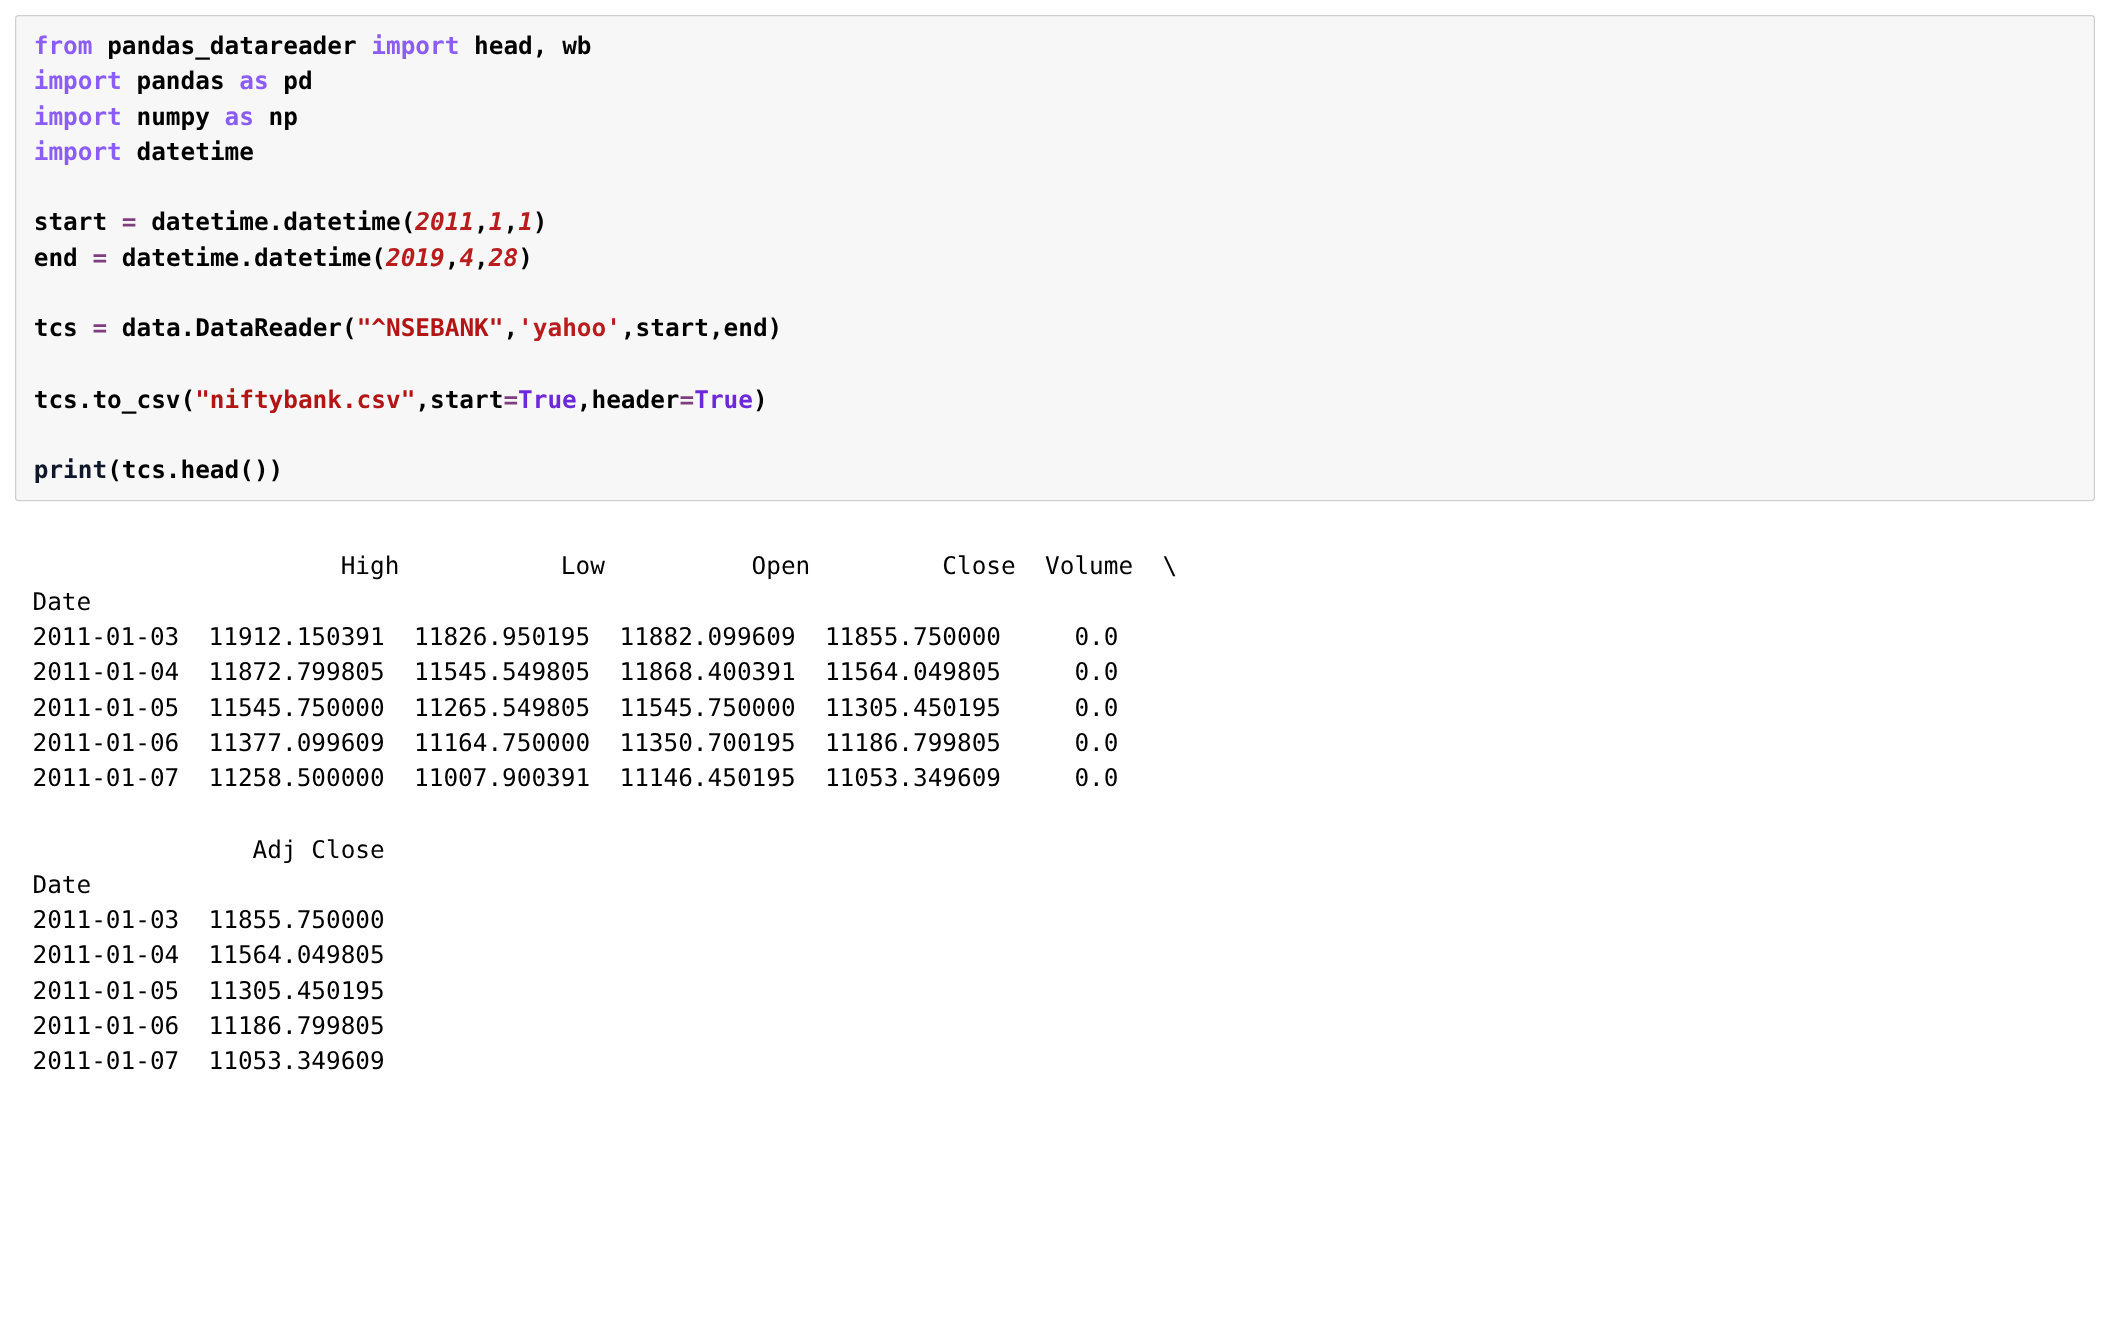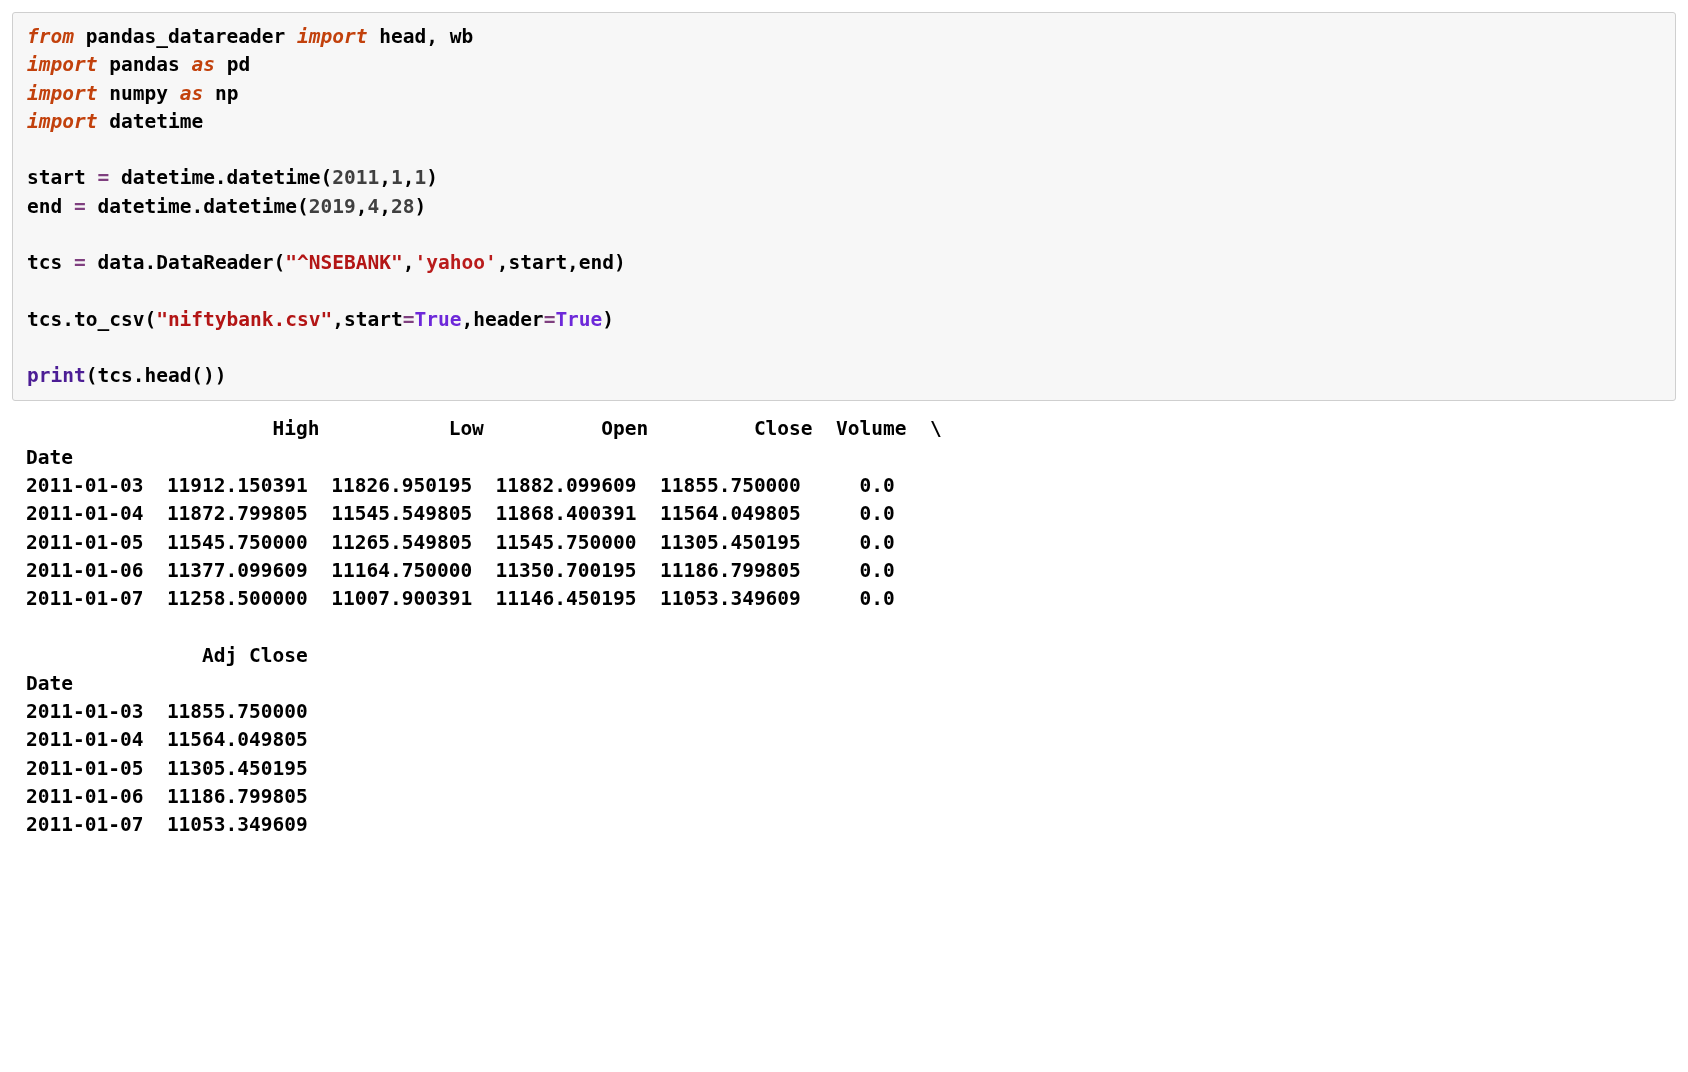--- a/index.html
+++ b/index.html
@@ -19,26 +19,27 @@
     border: 1px solid #cfcfcf;
     border-radius: 3px;
     padding: 10px 14px 10px 14px;
     white-space: pre;
     overflow-x: auto;
     font-weight: 600;
   }
   .output-cell {
     padding: 14px 0 0 14px;
     white-space: pre;
-    font-weight: 700;
+    font-weight: 400;
     color: #000;
+    margin-top: 24px;
   }
-  .kw  { color: #c2410c; font-weight: 700; font-style: italic; }   
-  .bi  { color: #4c1d95; }                     
-  .num { color: #404040; }                     
+  .kw  { color: #8b5cf6; font-weight: 700; }   
+  .bi  { color: #0f172a; }                     
+  .num { color: #b91c1c; font-style: italic; }                     
   .op  { color: #7f3f7f; }                     
   .str1 { color: #b31515; }                    
   .str2 { color: #b91c1c; }                    
   .kwarg { color: #6d28d9; font-weight: 700; } 
   .paren { color: #000; }
 </style>
 </head>
 <body>
 
 <div class="wrap">

